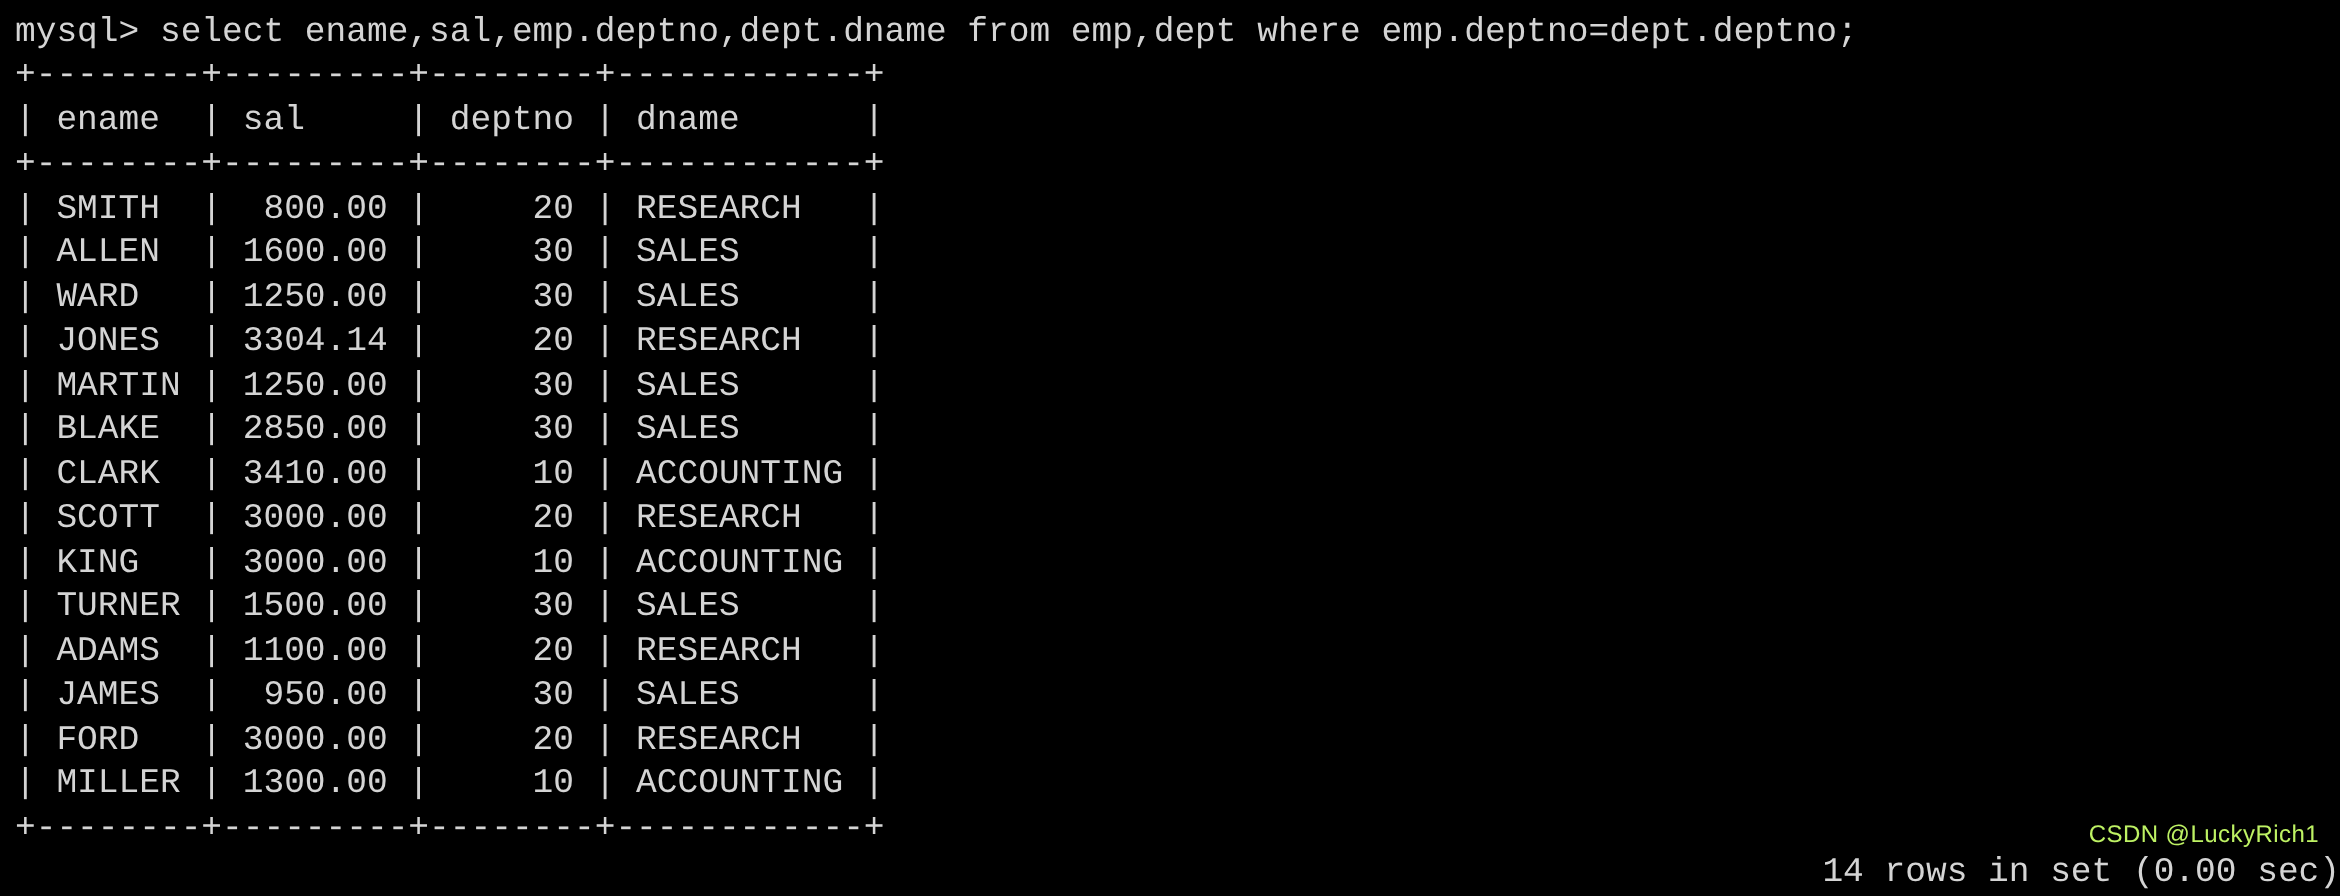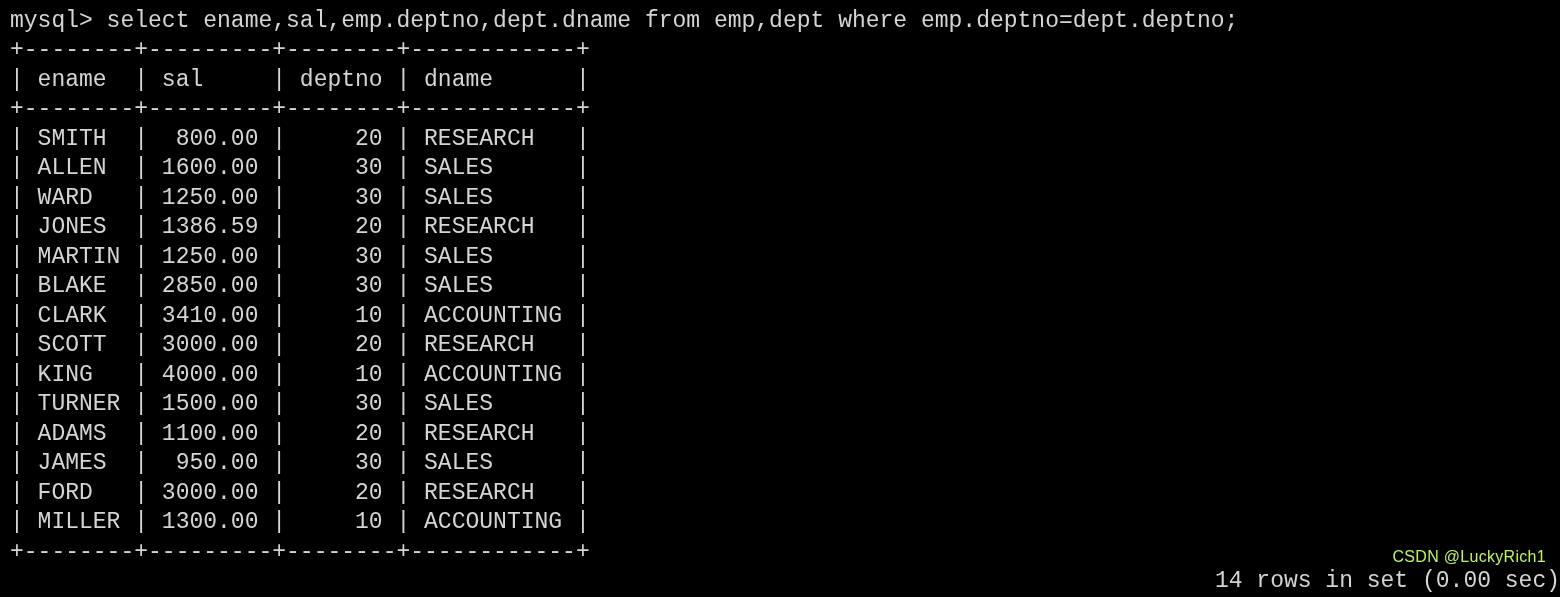--- a/index.html
+++ b/index.html
@@ -78,26 +78,26 @@
   <div class="line rule-line">+--------+---------+--------+------------+</div>
 
   <div class="line header-line">| ename  | sal     | deptno | dname      |</div>
 
   <div class="line rule-line">+--------+---------+--------+------------+</div>
 
   <div id="table-body">
       <div class="line row-line">| SMITH  |  800.00 |     20 | RESEARCH   |</div>
       <div class="line row-line">| ALLEN  | 1600.00 |     30 | SALES      |</div>
       <div class="line row-line">| WARD   | 1250.00 |     30 | SALES      |</div>
-      <div class="line row-line">| JONES  | 1386.59 |     20 | RESEARCH   |</div>
+      <div class="line row-line">| JONES  | 3304.14 |     20 | RESEARCH   |</div>
       <div class="line row-line">| MARTIN | 1250.00 |     30 | SALES      |</div>
       <div class="line row-line">| BLAKE  | 2850.00 |     30 | SALES      |</div>
       <div class="line row-line">| CLARK  | 3410.00 |     10 | ACCOUNTING |</div>
       <div class="line row-line">| SCOTT  | 3000.00 |     20 | RESEARCH   |</div>
-      <div class="line row-line">| KING   | 4000.00 |     10 | ACCOUNTING |</div>
+      <div class="line row-line">| KING   | 3000.00 |     10 | ACCOUNTING |</div>
       <div class="line row-line">| TURNER | 1500.00 |     30 | SALES      |</div>
       <div class="line row-line">| ADAMS  | 1100.00 |     20 | RESEARCH   |</div>
       <div class="line row-line">| JAMES  |  950.00 |     30 | SALES      |</div>
       <div class="line row-line">| FORD   | 3000.00 |     20 | RESEARCH   |</div>
       <div class="line row-line">| MILLER | 1300.00 |     10 | ACCOUNTING |</div>
     </div>
 
   <div class="line rule-line">+--------+---------+--------+------------+</div>
 
   <div class="line status-line">14 rows in set (0.00 sec)</div>

